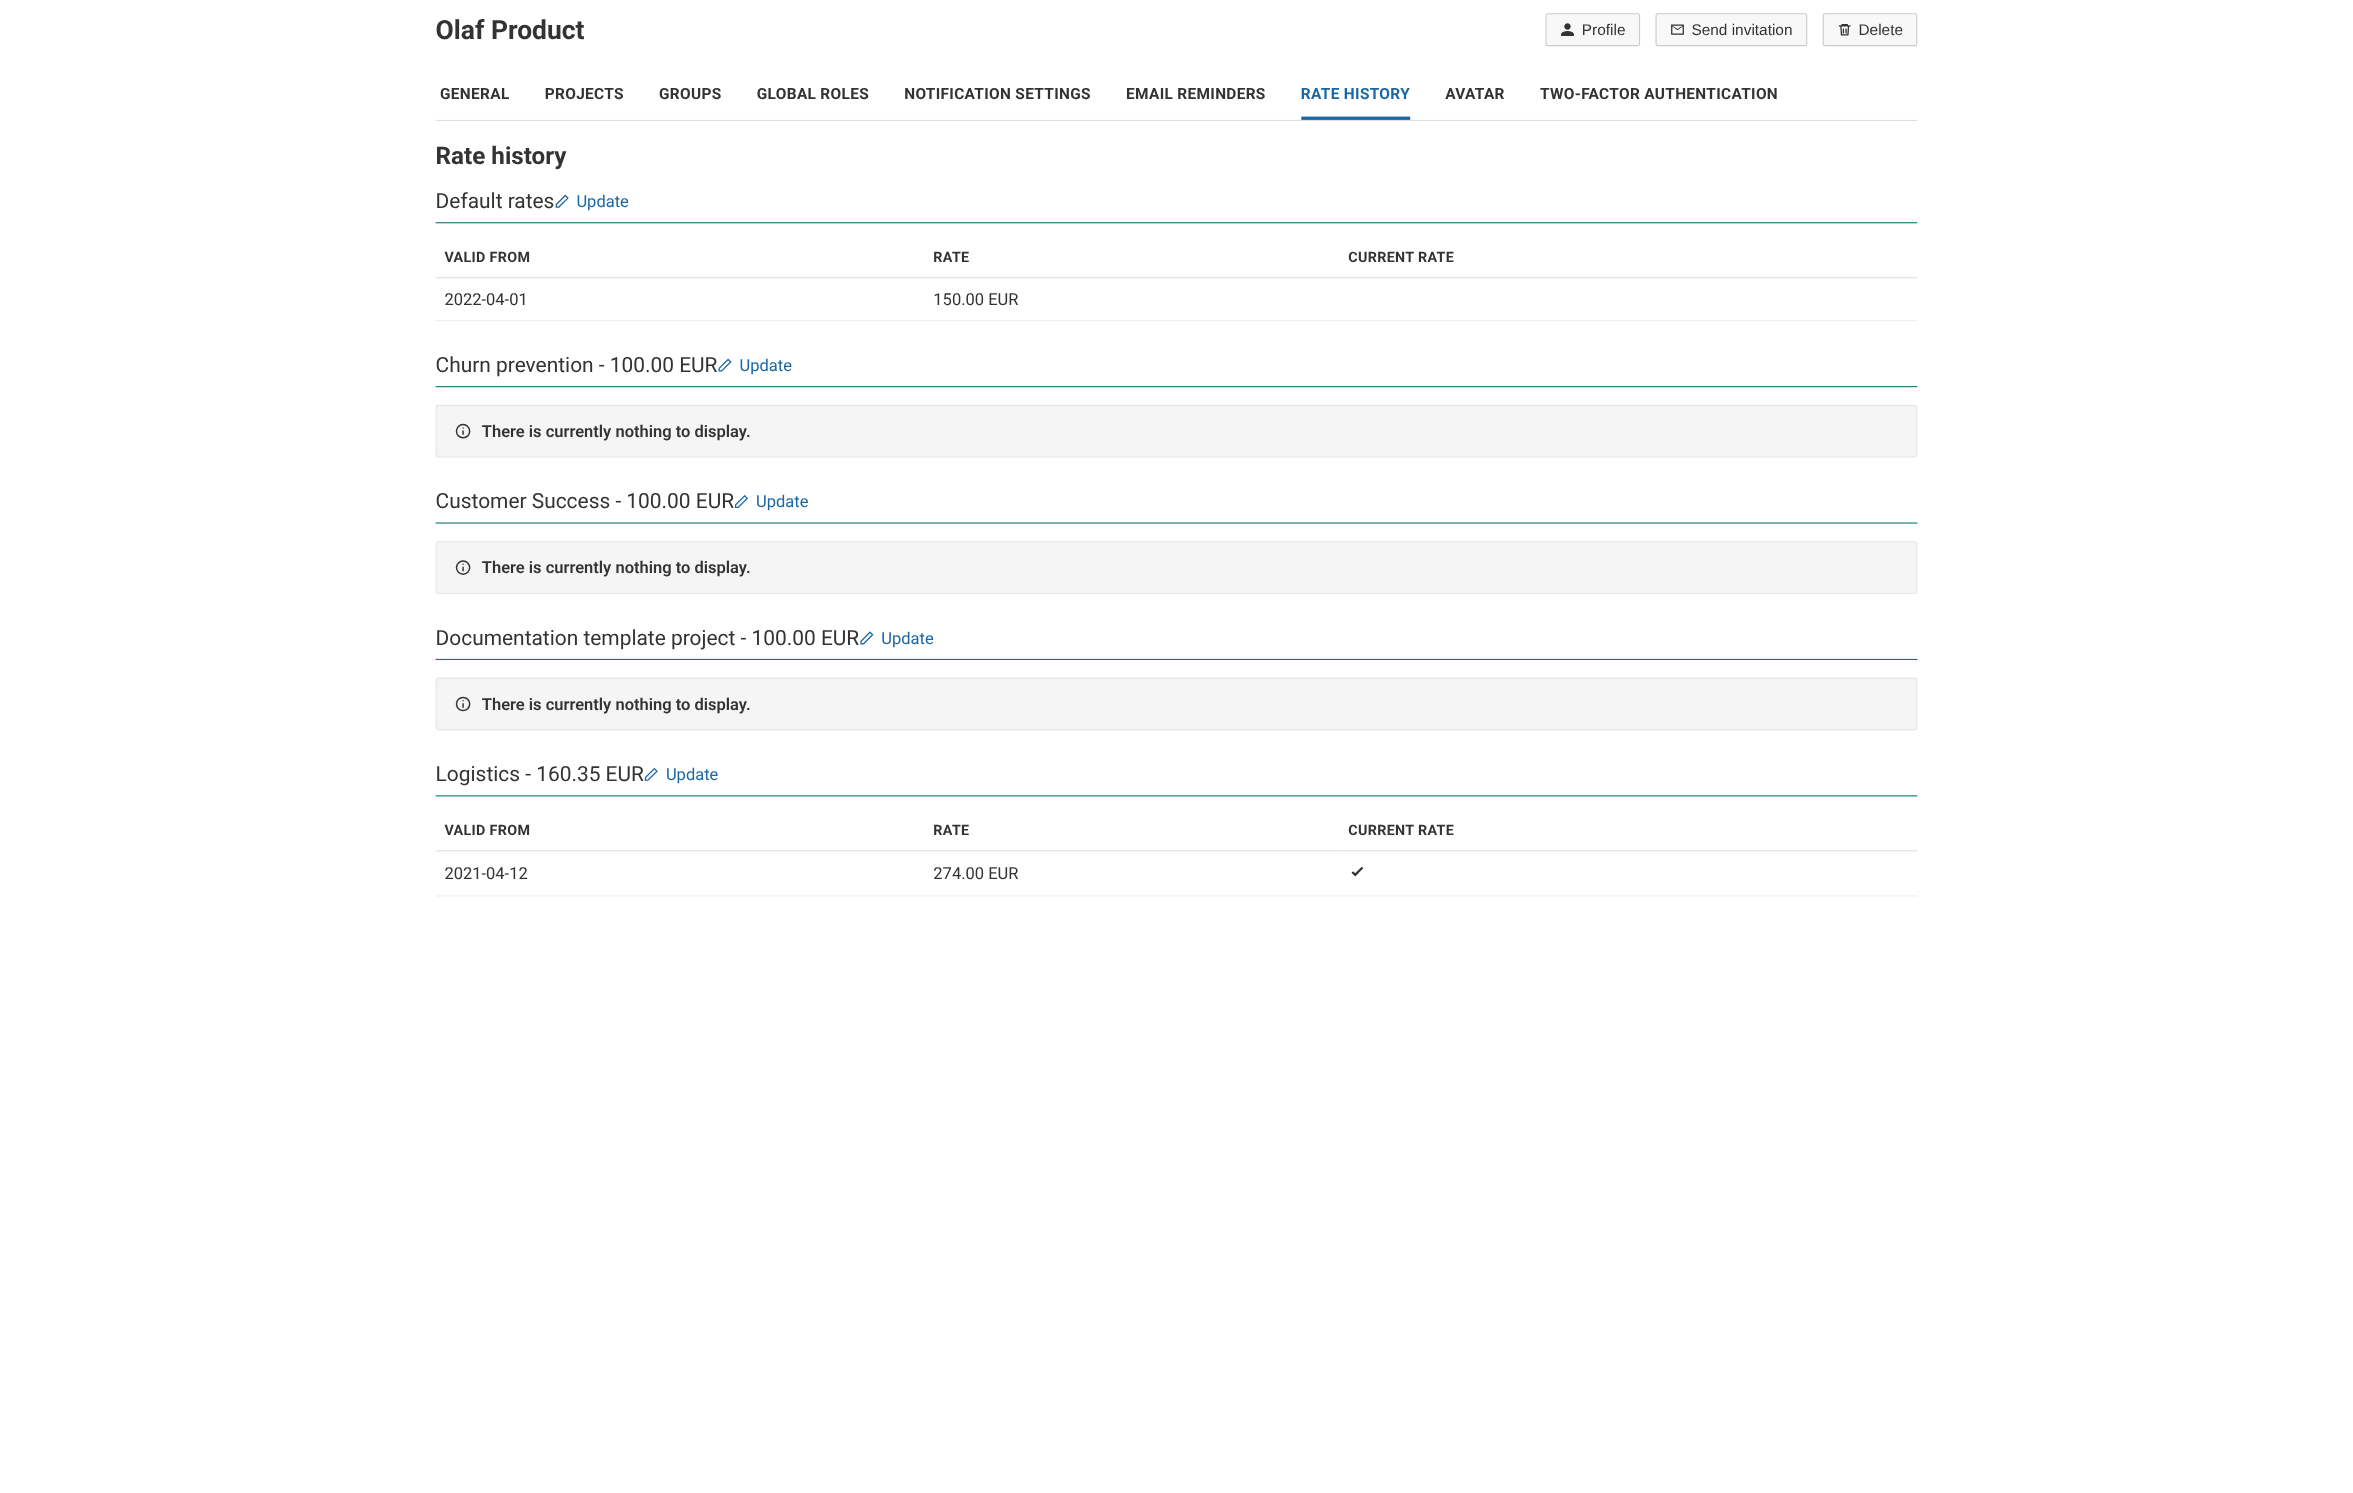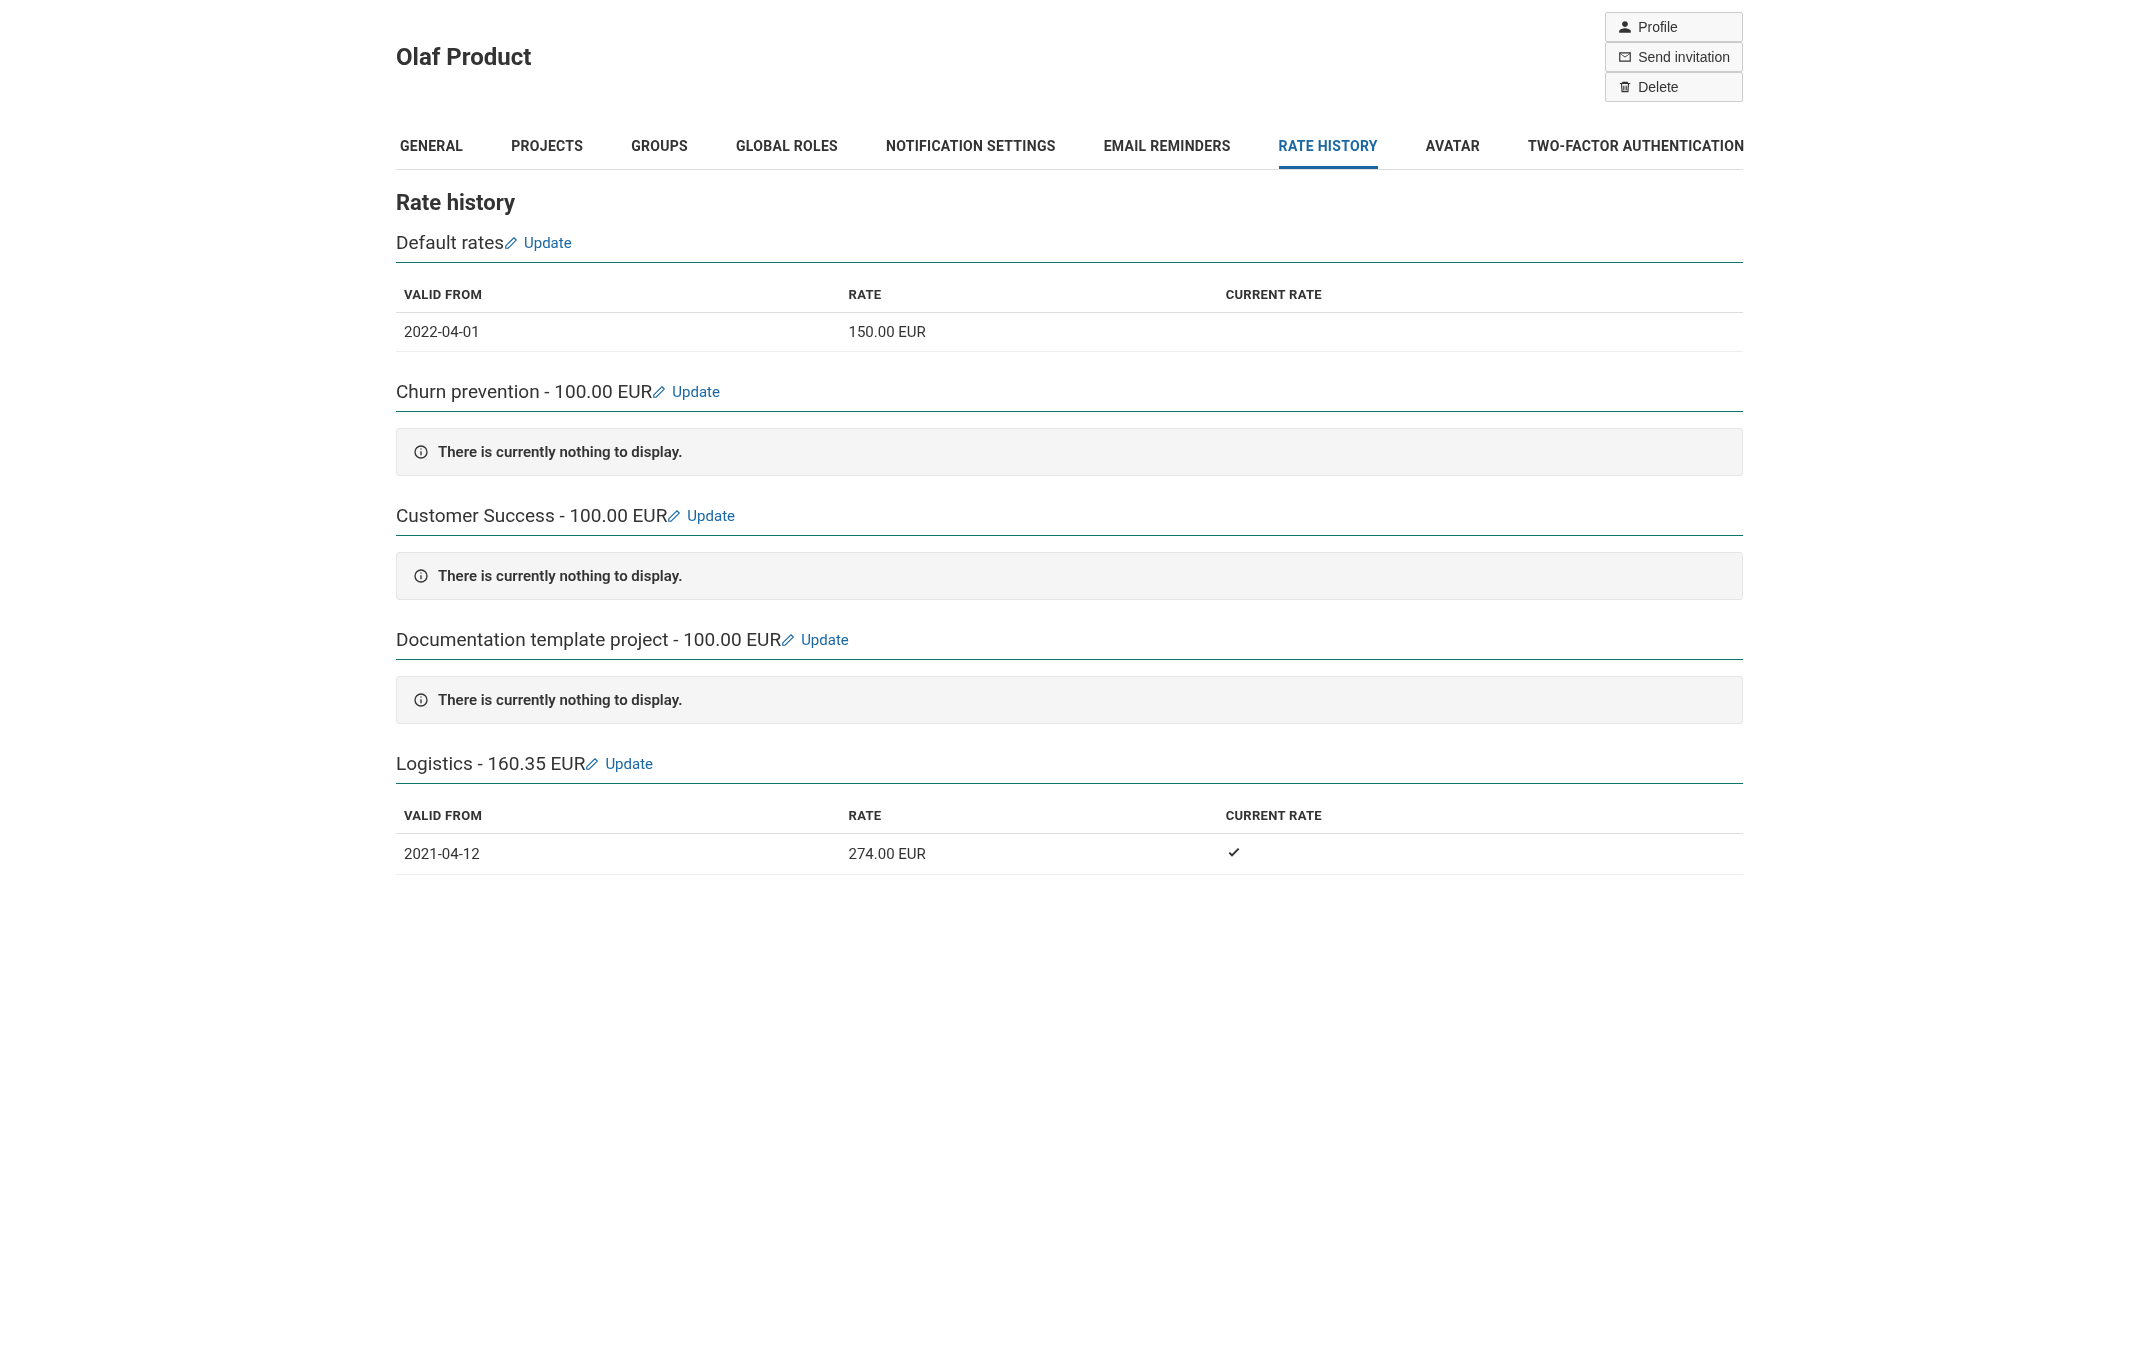--- a/index.html
+++ b/index.html
@@ -14,37 +14,37 @@
       display: flex;
       justify-content: space-between;
       align-items: center;
       margin-bottom: 24px;
     }
     .page-title {
       font-size: 24px;
       font-weight: 700;
       color: #333;
     }
-    .toolbar { display: flex; gap: 0; flex-direction: column; }
+    .toolbar { display: flex; gap: 14px; }
     .btn {
       display: inline-flex;
       align-items: center;
       gap: 6px;
       padding: 6px 12px;
       border: 1px solid #ccc;
       background: #f8f8f8;
       font-size: 14px;
       color: #333;
       cursor: pointer;
       border-radius: 2px;
     }
     .btn-icon { display:inline-flex; width:14px; height:14px; }
     .tabs {
       display: flex;
-      gap: 48px;
+      gap: 32px;
       border-bottom: 1px solid #ddd;
       margin-bottom: 20px;
       padding: 0 4px;
     }
     .tab {
       font-size: 14px;
       font-weight: 700;
       letter-spacing: 0.3px;
       color: #333;
       text-transform: uppercase;

